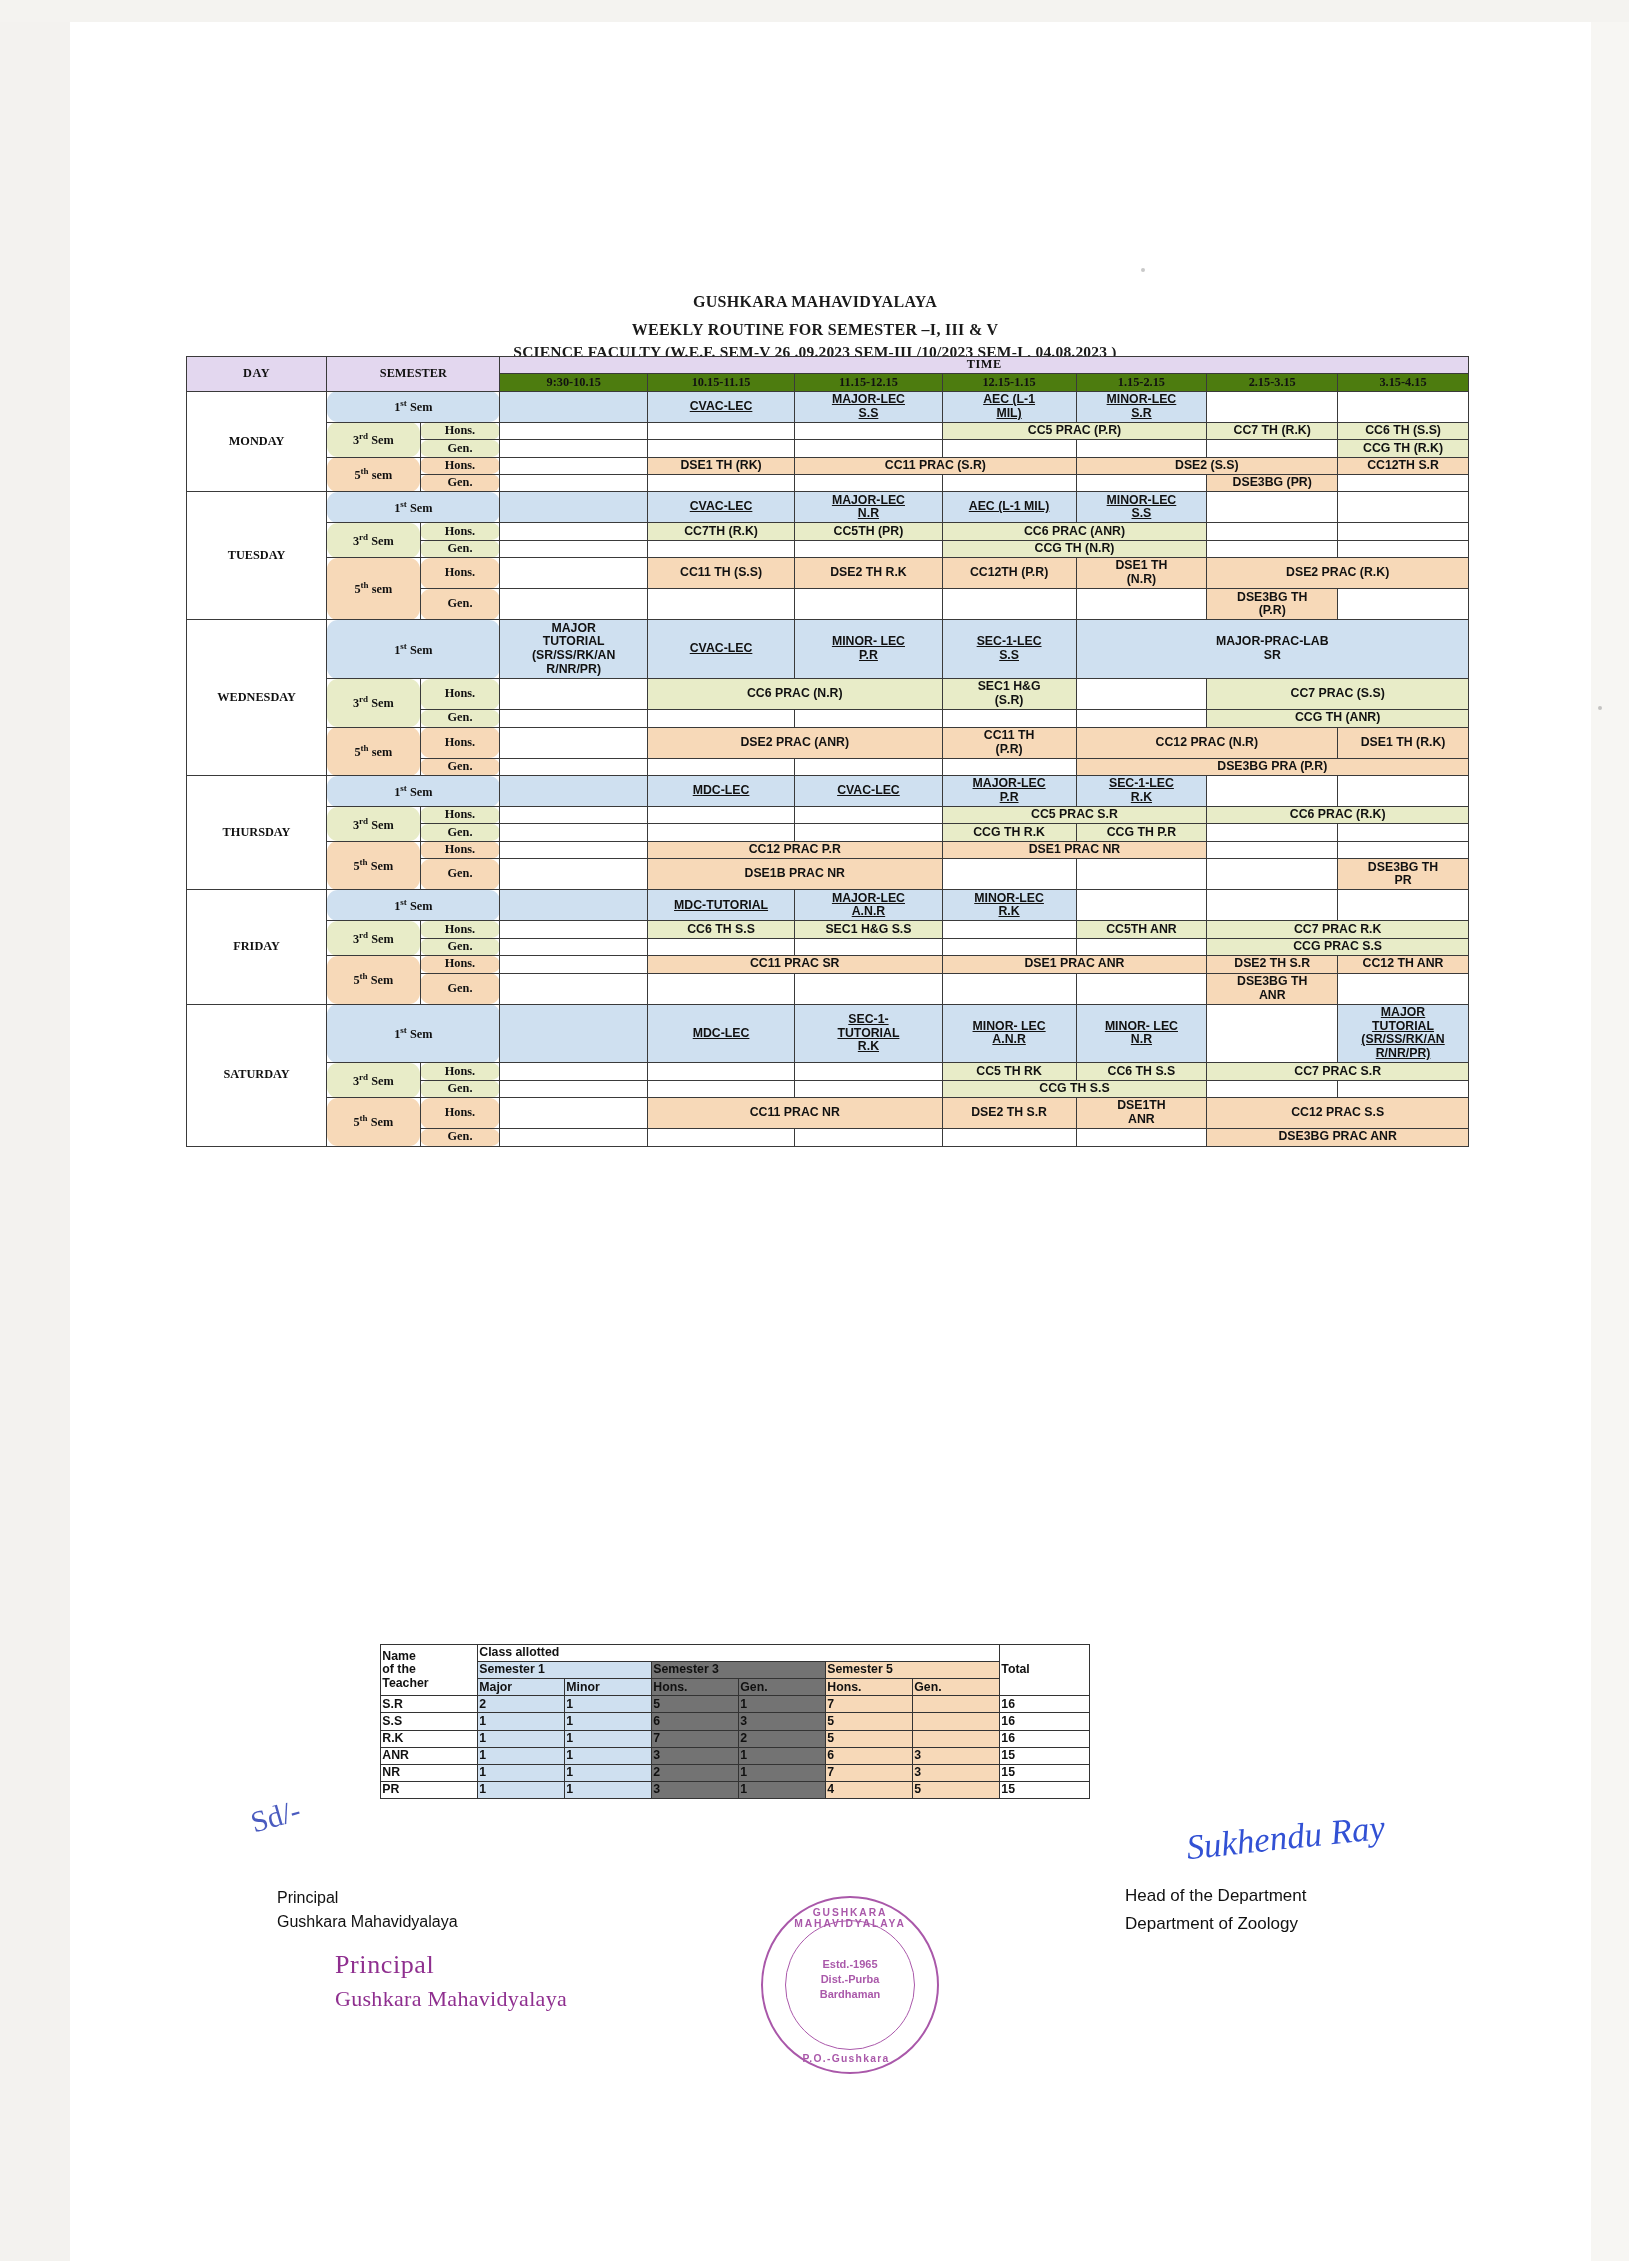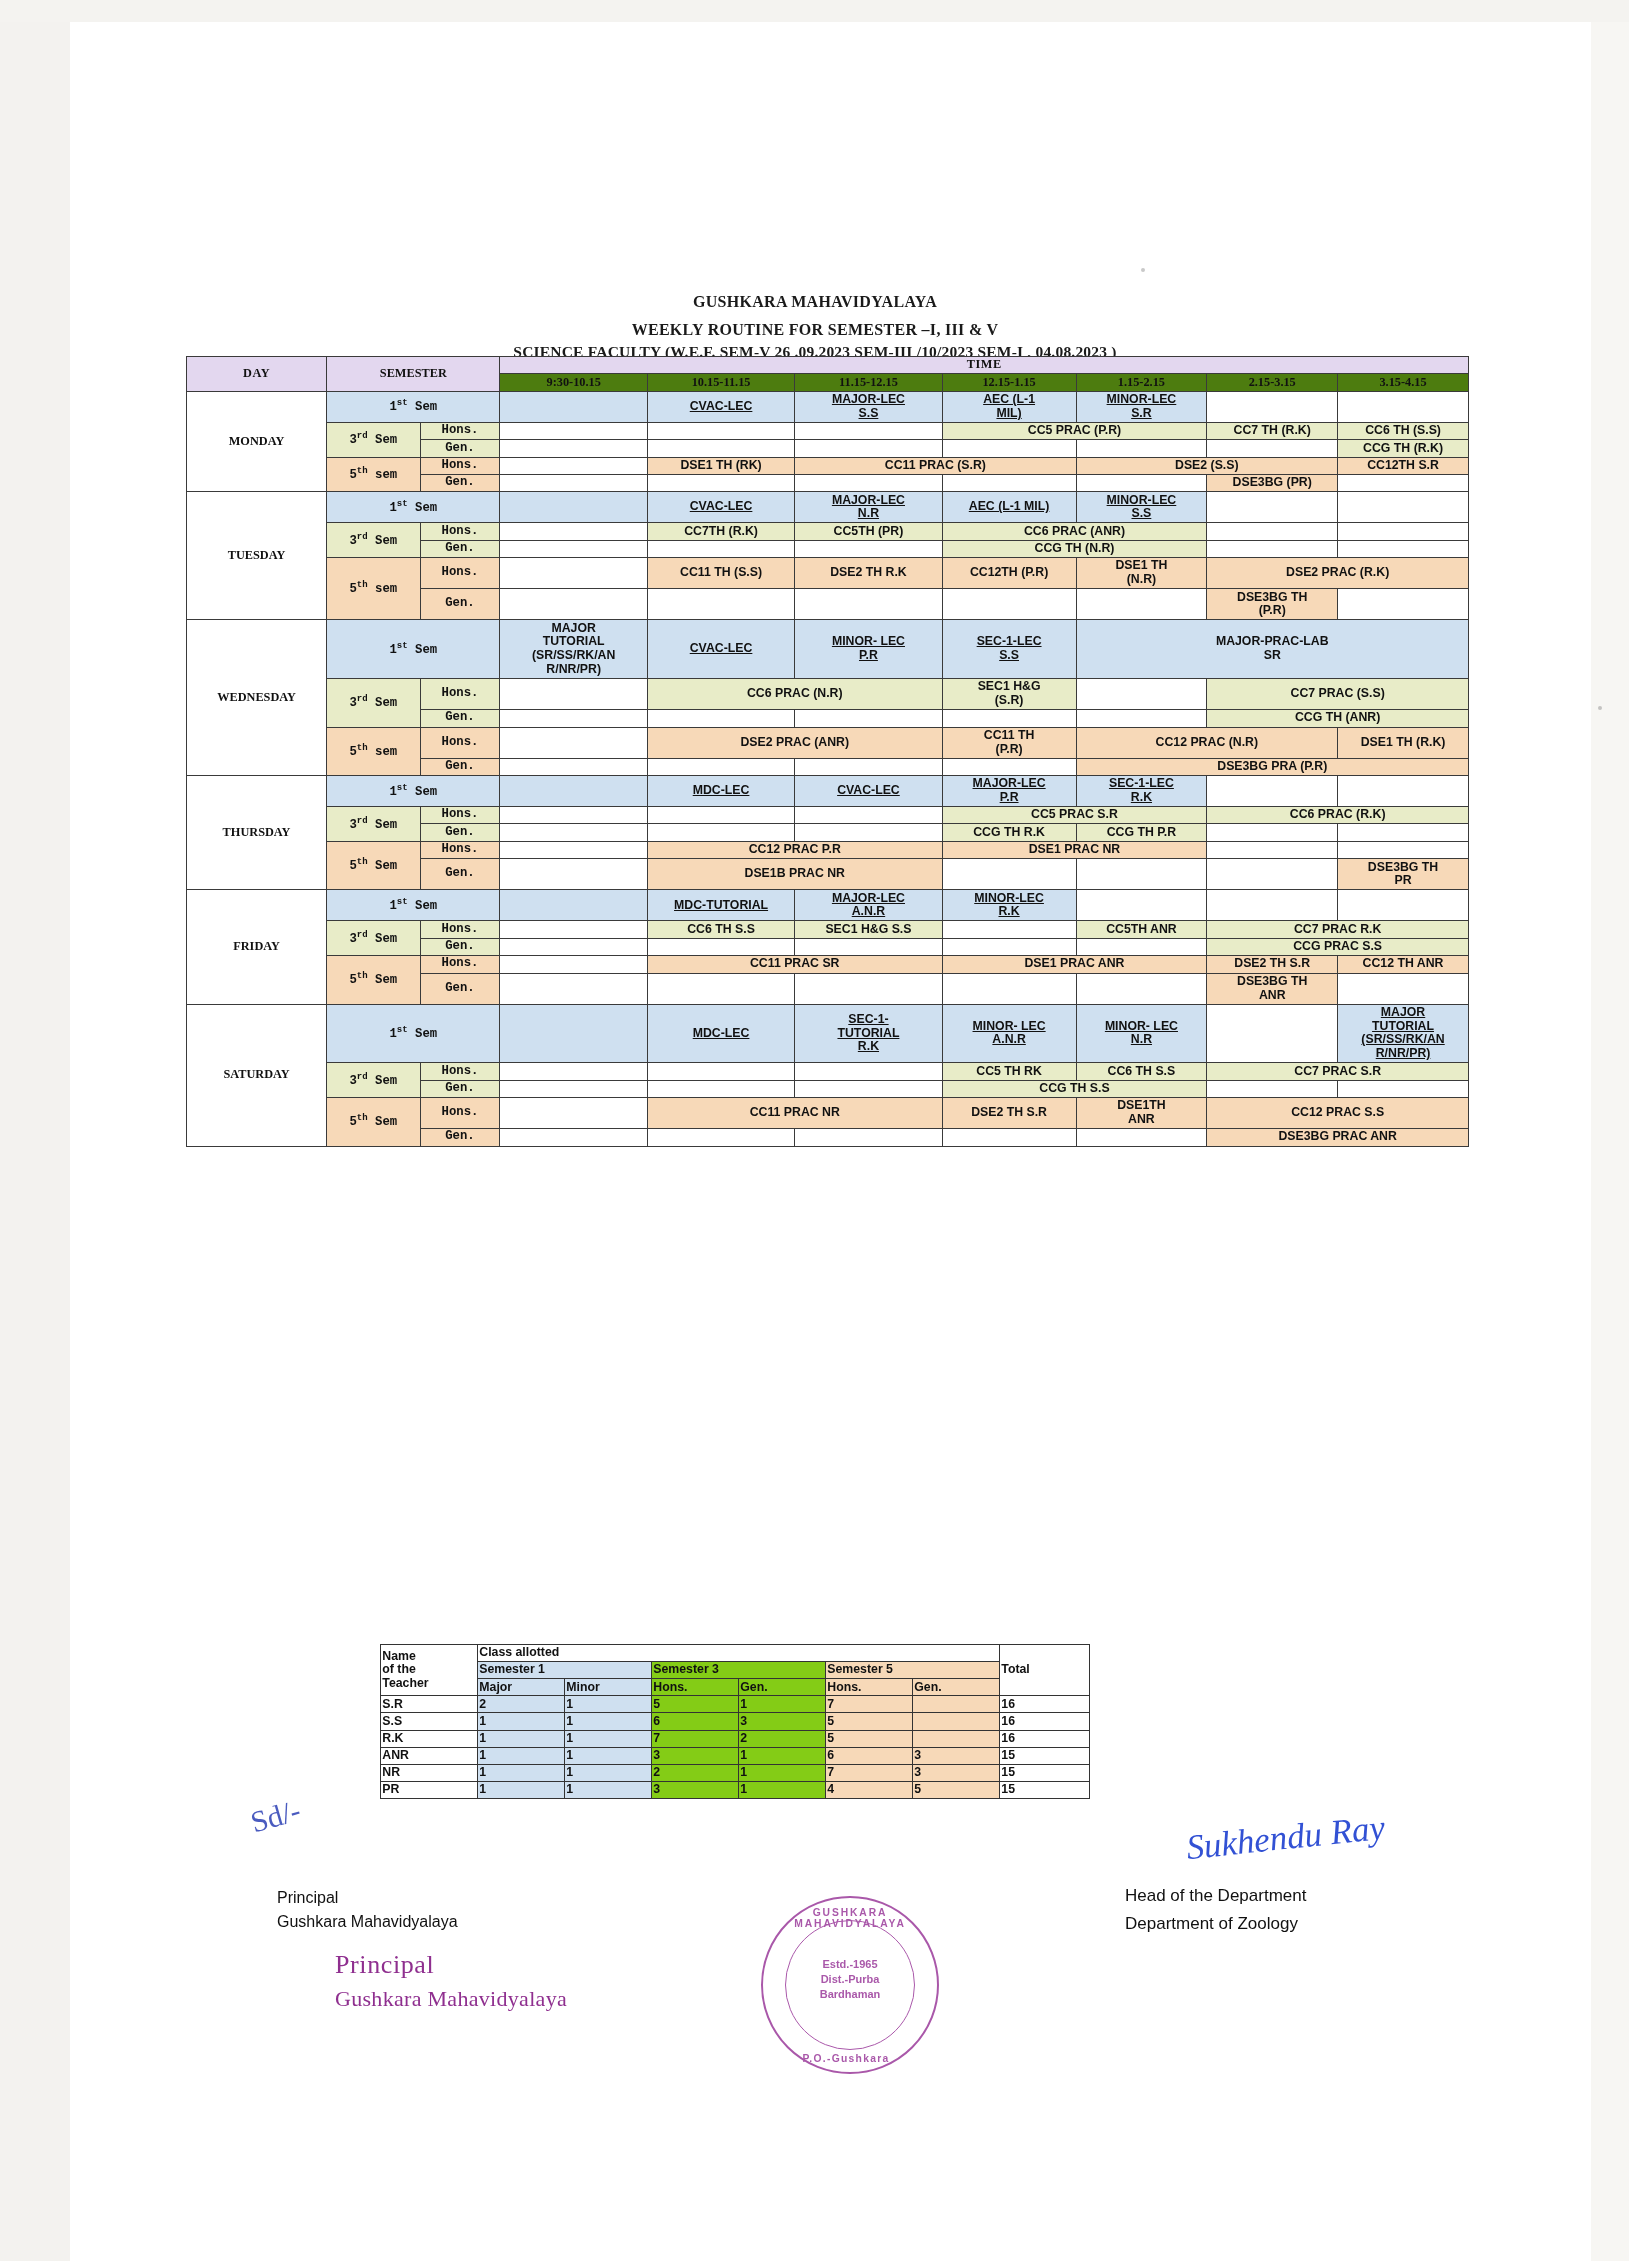--- a/index.html
+++ b/index.html
@@ -45,21 +45,21 @@
     line-height:1.12;
     color:#111;
     font-weight:bold;
   }
   .hdr-day{background:#e3d7ef;font-size:19.3px;letter-spacing:0.6px;font-family:"Liberation Serif",serif;}
   .hdr-sem{background:#e3d7ef;font-size:18px;font-family:"Liberation Serif",serif;}
   .hdr-time{background:#e3d7ef;font-size:19.3px;font-family:"Liberation Serif",serif;letter-spacing:0.6px;}
   .hdr-slot{background:#4d7c0f;font-size:13.5px;font-family:"Liberation Serif",serif;}
 
   .daycell{font-size:17.4px;font-family:"Liberation Serif",serif;background:#ffffff;font-weight:bold;}
-  .semcell{font-size:14px;font-family:Liberation Mono, monospace;}
+  .semcell{font-size:14px;font-family:Liberation Serif, serif;border-radius:11px;}
   .semcell sup{font-size:9px;}
 
   .b1{background:#cfe0f0;}   
   .b3{background:#e8ecc8;}   
   .b5{background:#f7d9b8;}   
   .white{background:#ffffff;}
 
   .u{text-decoration:underline;}
 
   table.teachers{
@@ -74,21 +74,21 @@
     font-size:12.3px;
     text-align:left;
     vertical-align:middle;
     padding:1.3px 1.3px;
     font-weight:bold;
     color:#111;
     line-height:1.1;
   }
   .t-head{background:#ffffff;font-size:12.3px;}
   .t-s1{background:#cfe0f0;}
-  .t-s3{background:#84cc16;}
+  .t-s3{background:#737373;}
   .t-s5{background:#f7d9b8;}
   .t-name{background:#ffffff;}
   .t-total{background:#ffffff;}
 
   .sig-left{
     position:absolute;left:277px;top:1889px;font-size:16px;color:#111;
     font-family:"Liberation Sans",sans-serif;
   }
   .sig-left .ln{margin-bottom:6.4px;}
   .sig-right{

